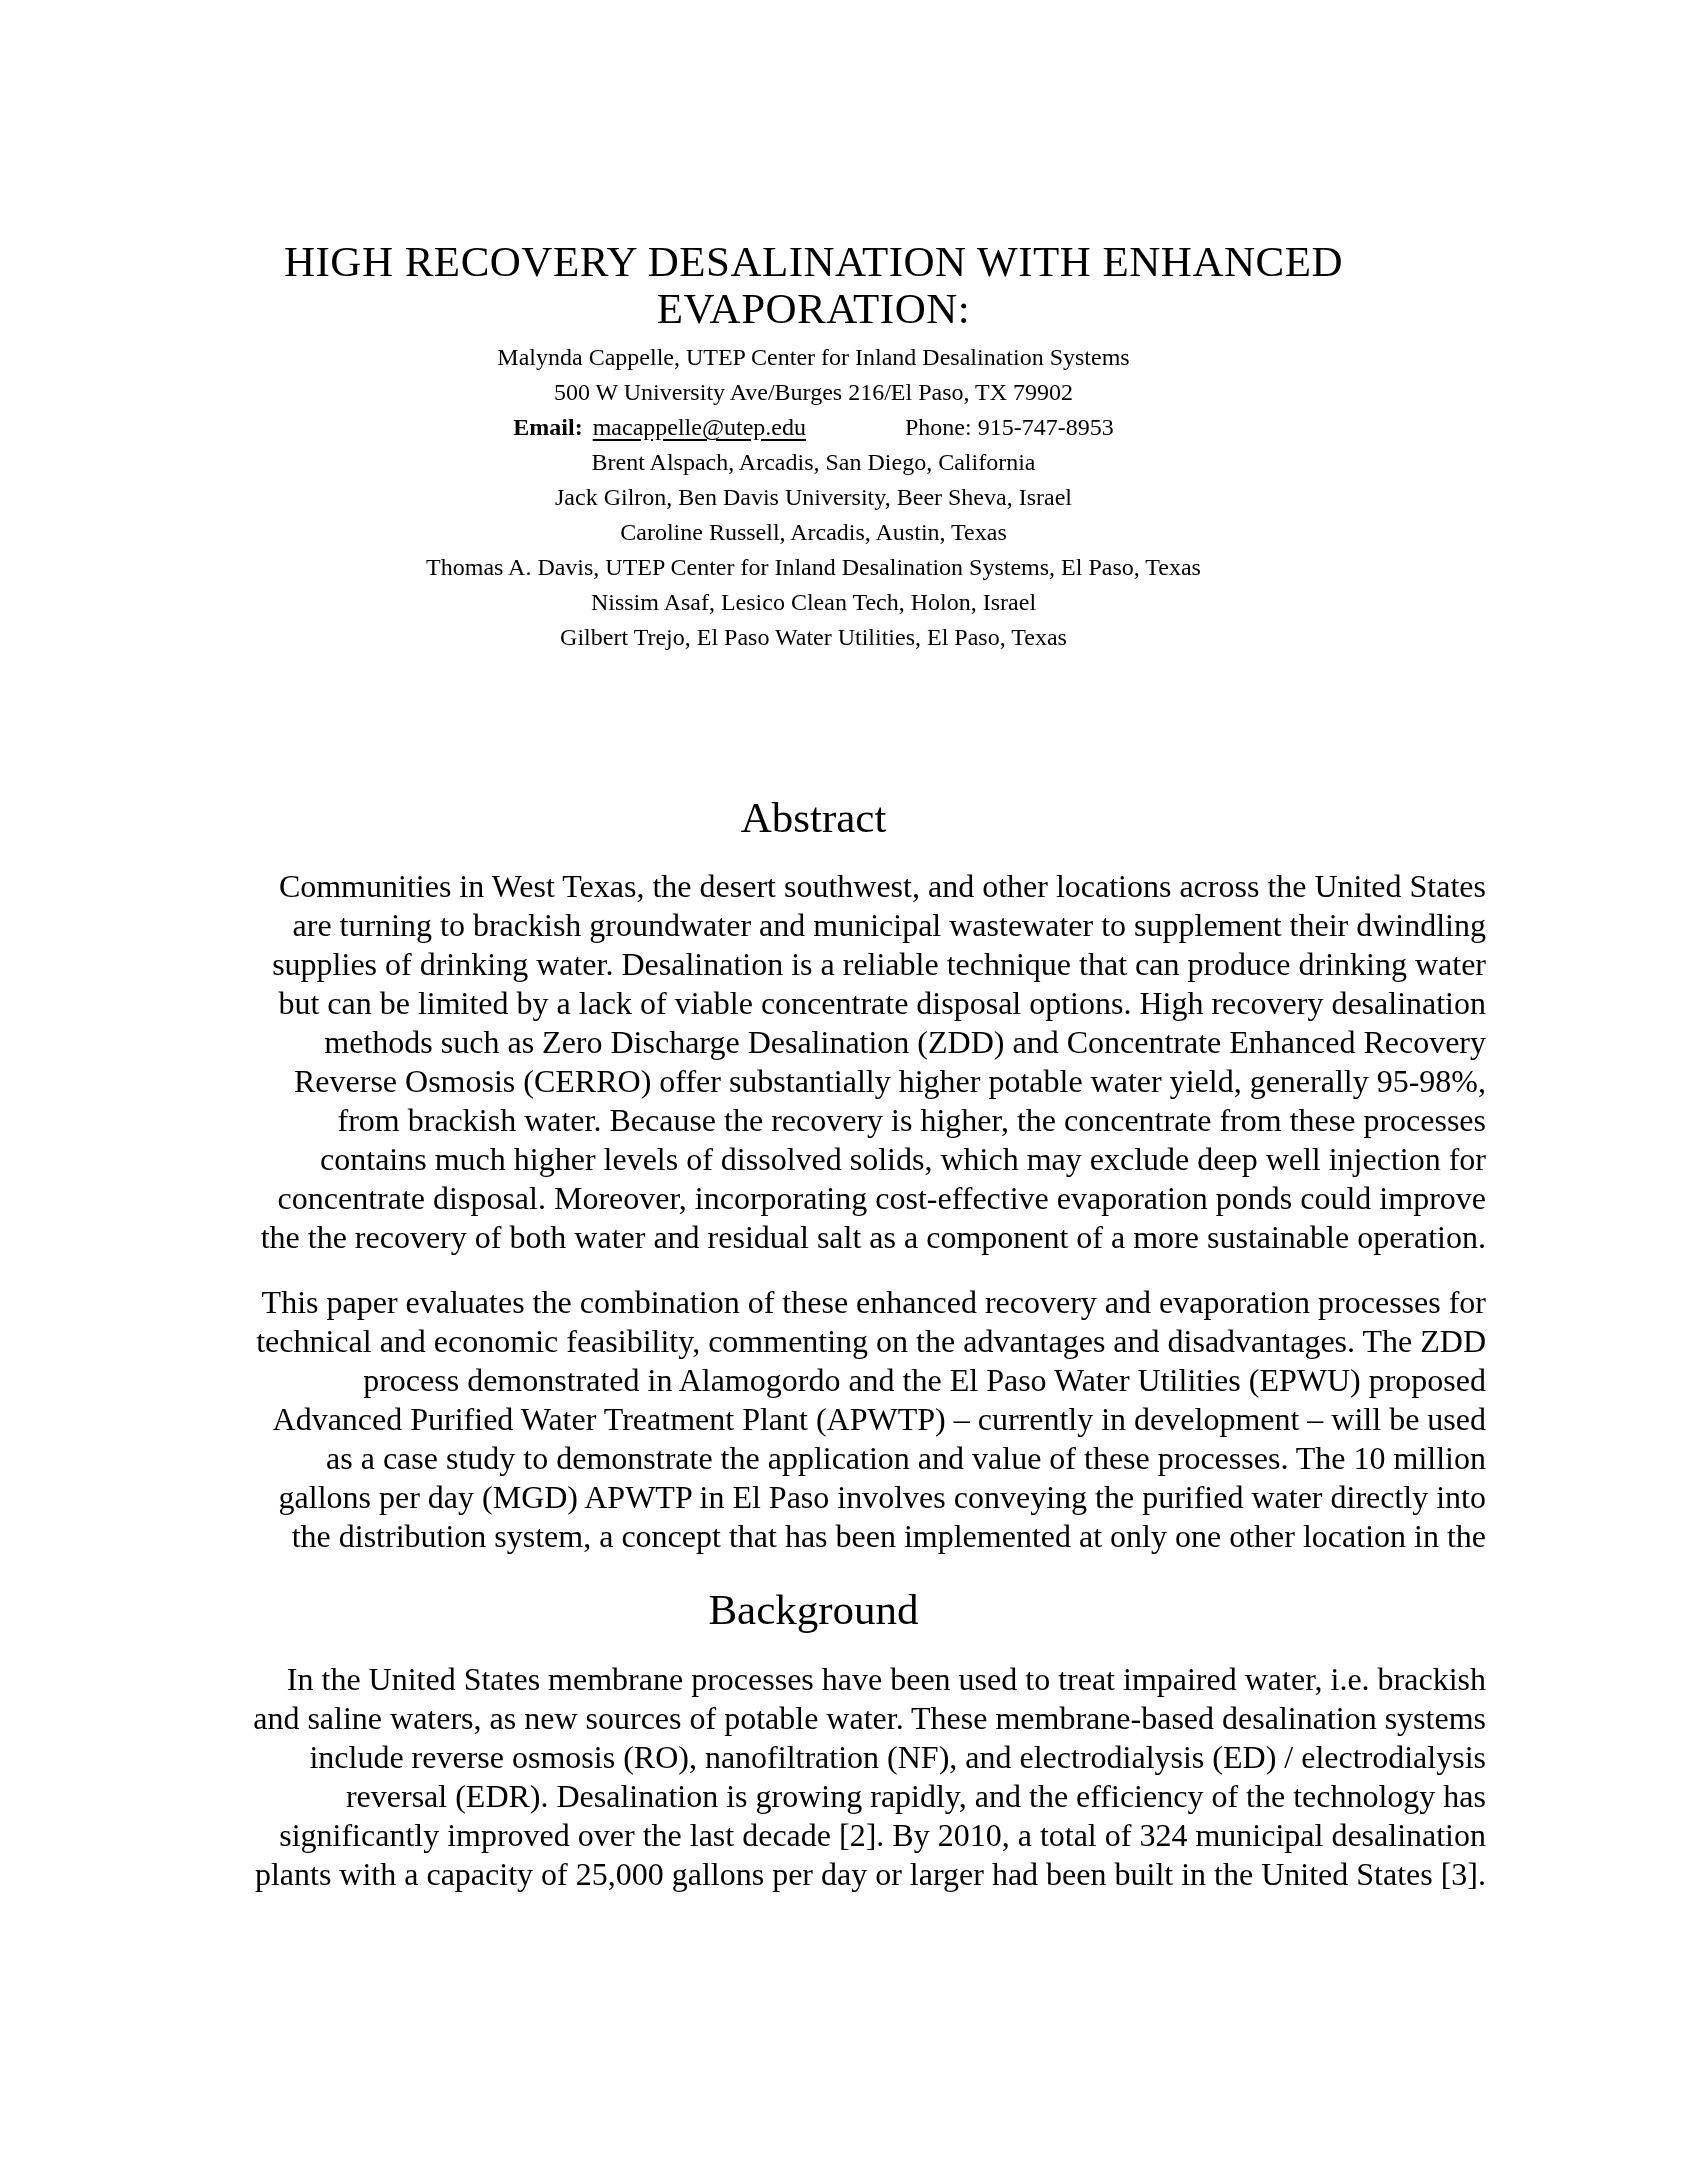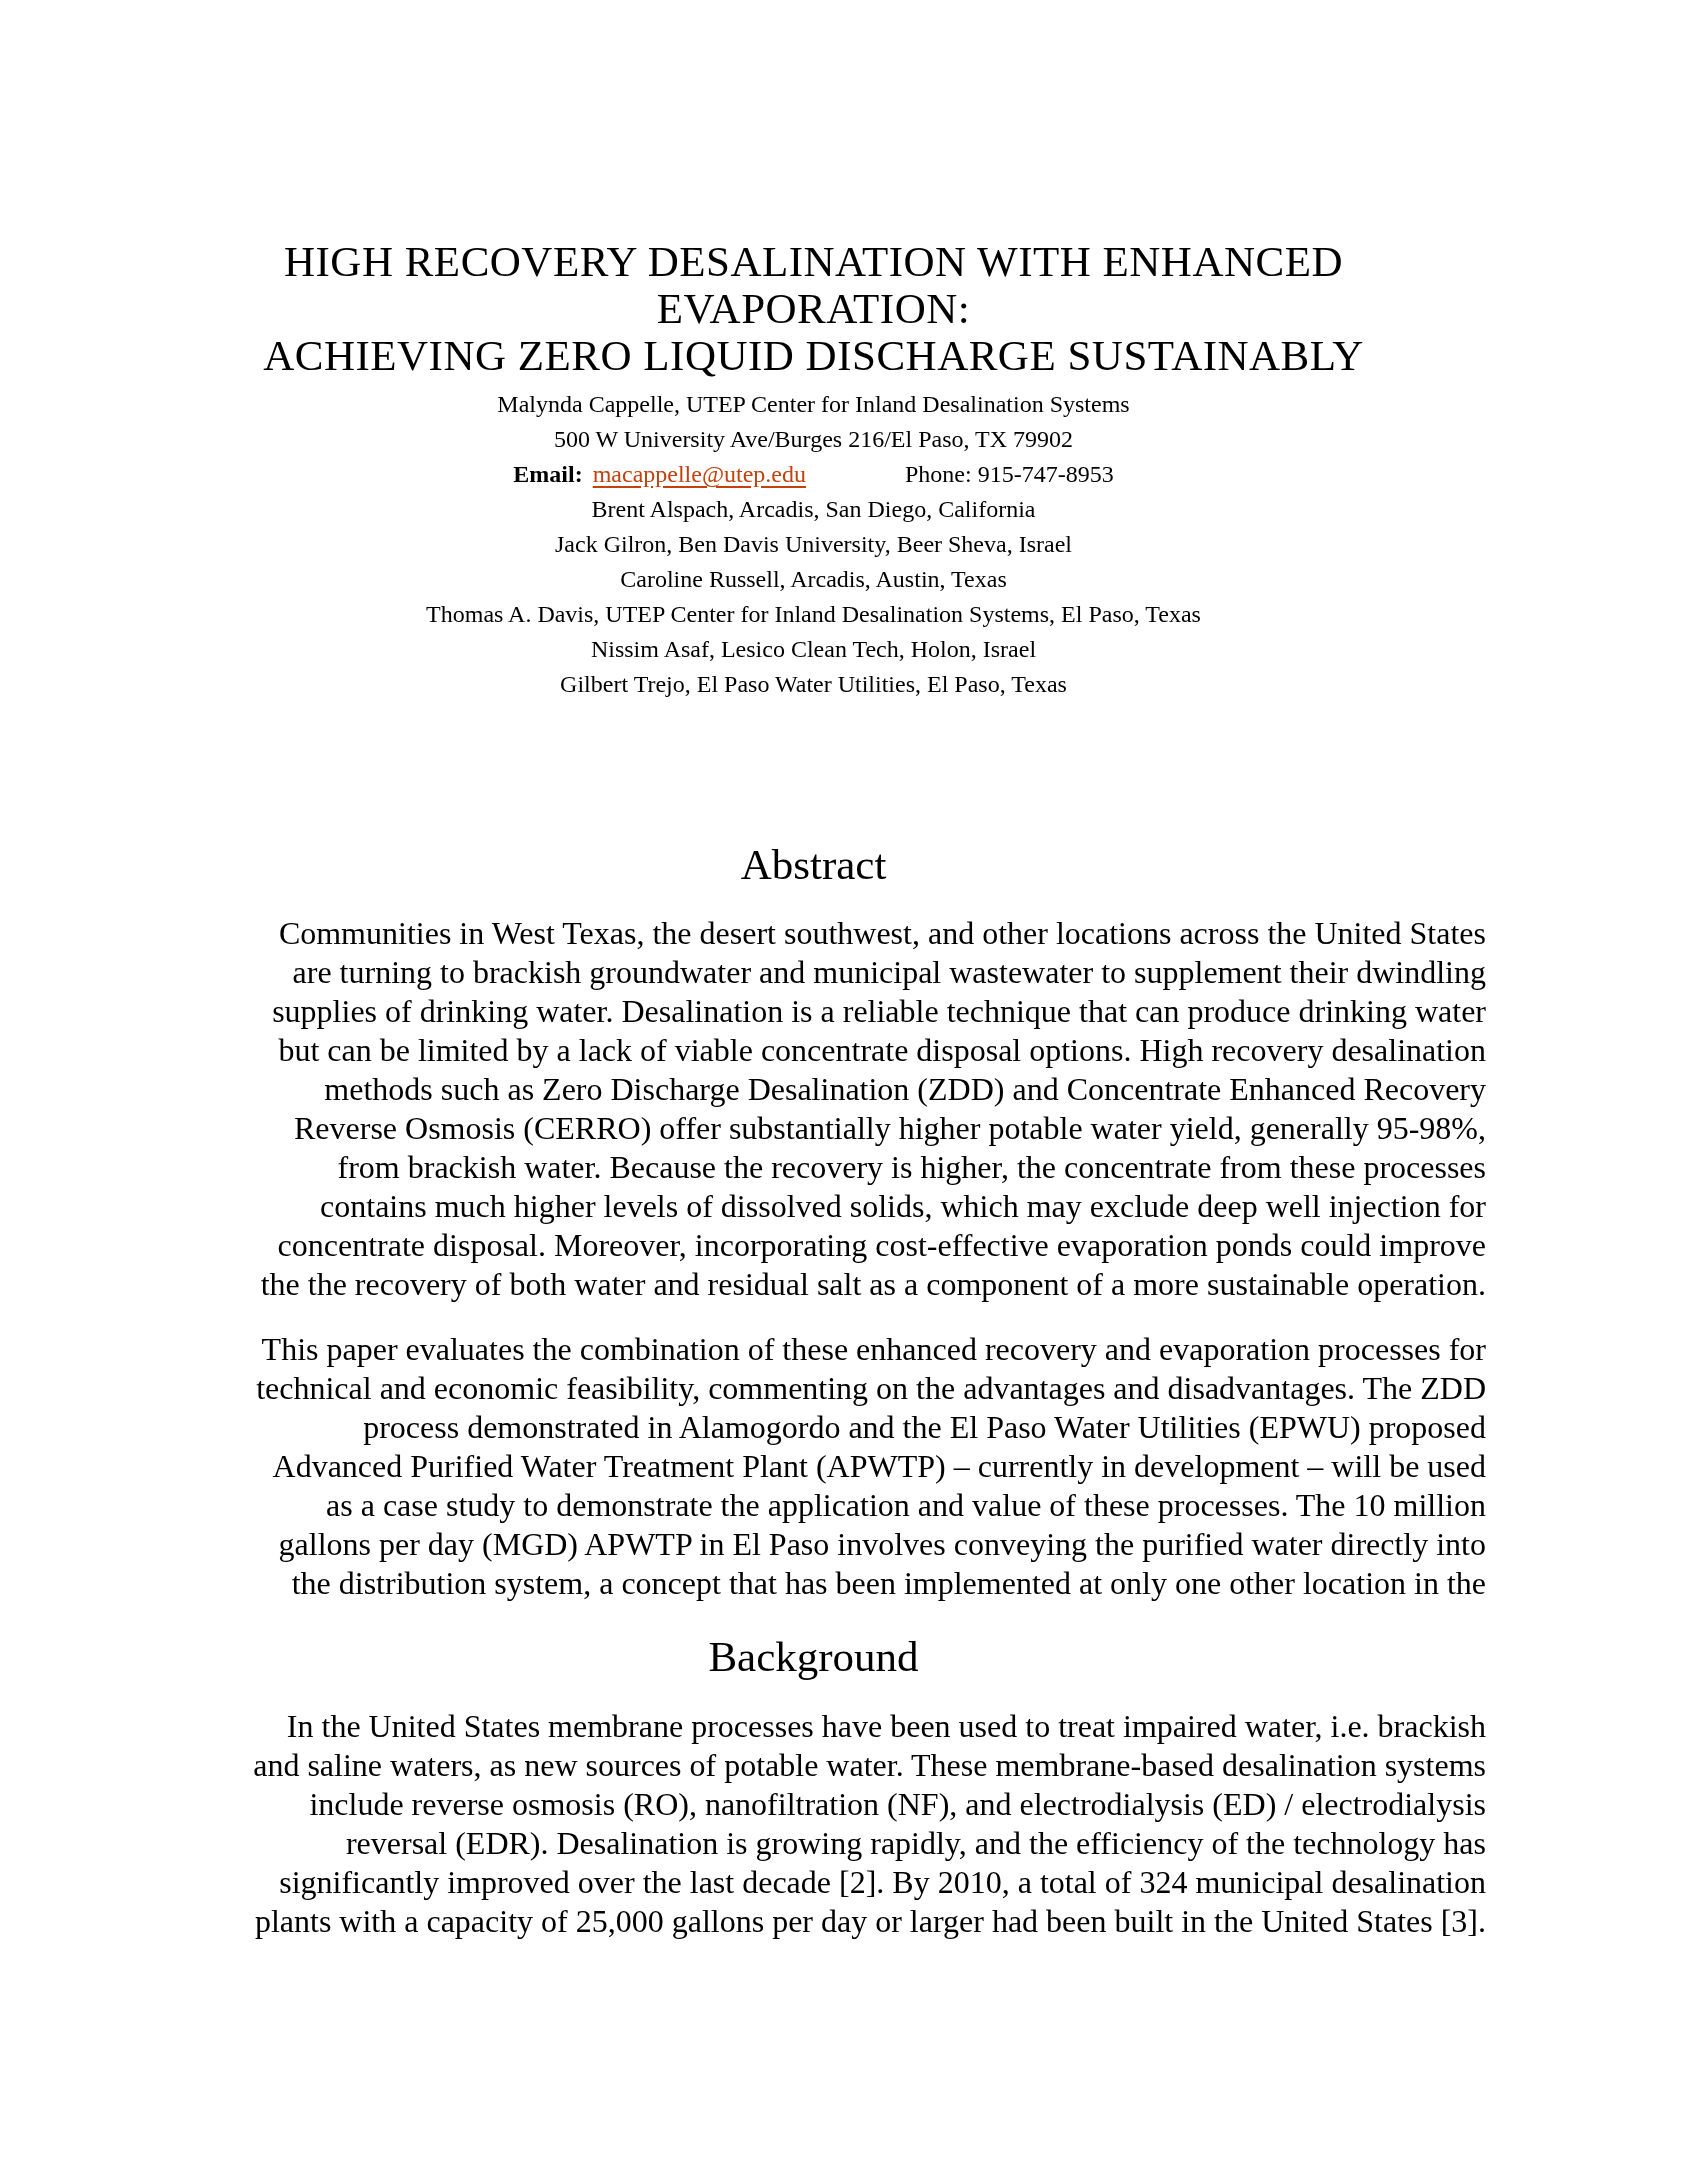--- a/index.html
+++ b/index.html
@@ -21,21 +21,21 @@
     letter-spacing: 0.5px;
   }
   .authors-block {
     margin-top: 8px;
     text-align: center;
     font-size: 24px;
     line-height: 35px;
   }
   .contact-line .email-label { margin-right: 10px; font-weight: bold; }
   .contact-line a {
-    color: #c2410c;
+    color: #000000;
     text-decoration: underline;
     text-underline-offset: 4px;
     cursor: pointer;
   }
   .tab-gap { display: inline-block; width: 99px; }
   .section-heading {
     text-align: center;
     font-size: 43px;
     line-height: 47px;
   }
@@ -52,21 +52,20 @@
   .body-paragraph .line { white-space: nowrap; }
 </style>
 </head>
 <body>
 
 <div class="page">
 
   <div class="title-block">
     <div>HIGH RECOVERY DESALINATION WITH ENHANCED</div>
     <div>EVAPORATION:</div>
-    <div>ACHIEVING ZERO LIQUID DISCHARGE SUSTAINABLY</div>
   </div>
 
   <div class="authors-block">
     <div>Malynda Cappelle, UTEP Center for Inland Desalination Systems</div>
     <div>500 W University Ave/Burges 216/El Paso, TX 79902</div>
     <div class="contact-line">
       <span class="email-label">Email:</span><a href="#">macappelle@utep.edu</a><span class="tab-gap"></span><span>Phone: 915-747-8953</span>
     </div>
     <div>Brent Alspach, Arcadis, San Diego, California</div>
     <div>Jack Gilron, Ben Davis University, Beer Sheva, Israel</div>

